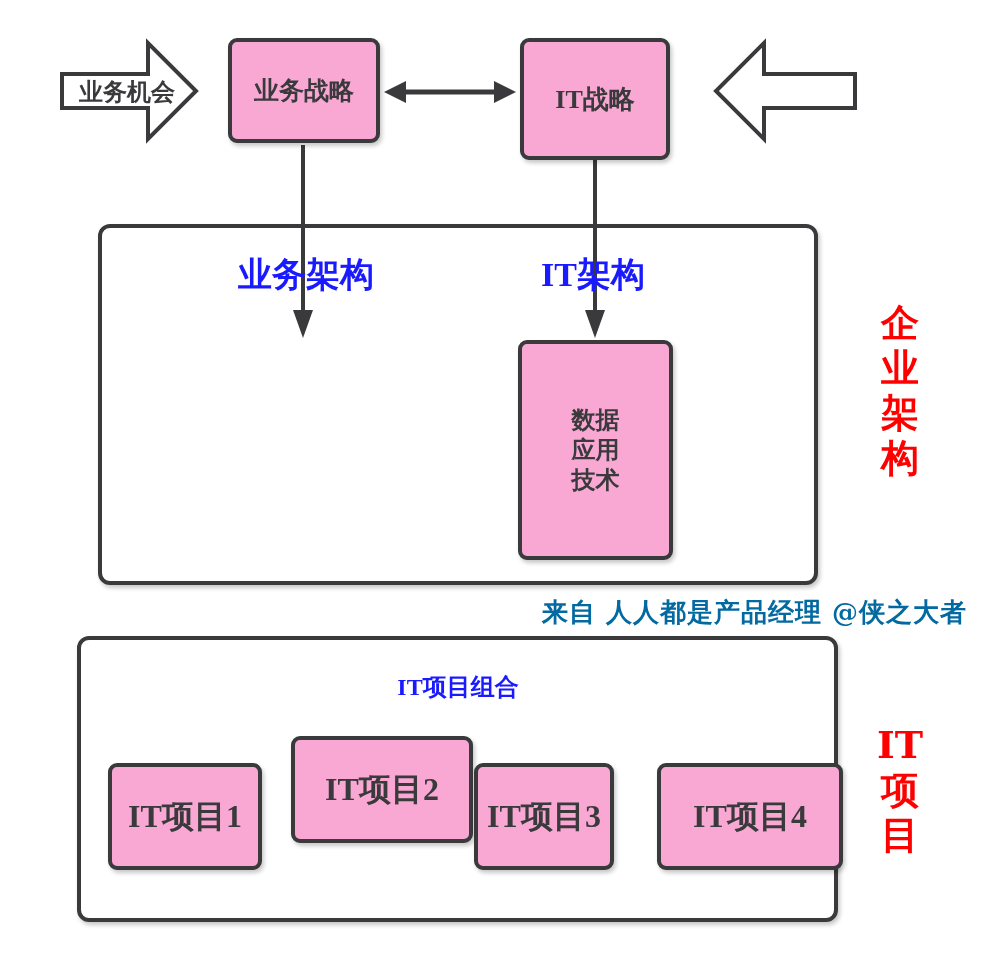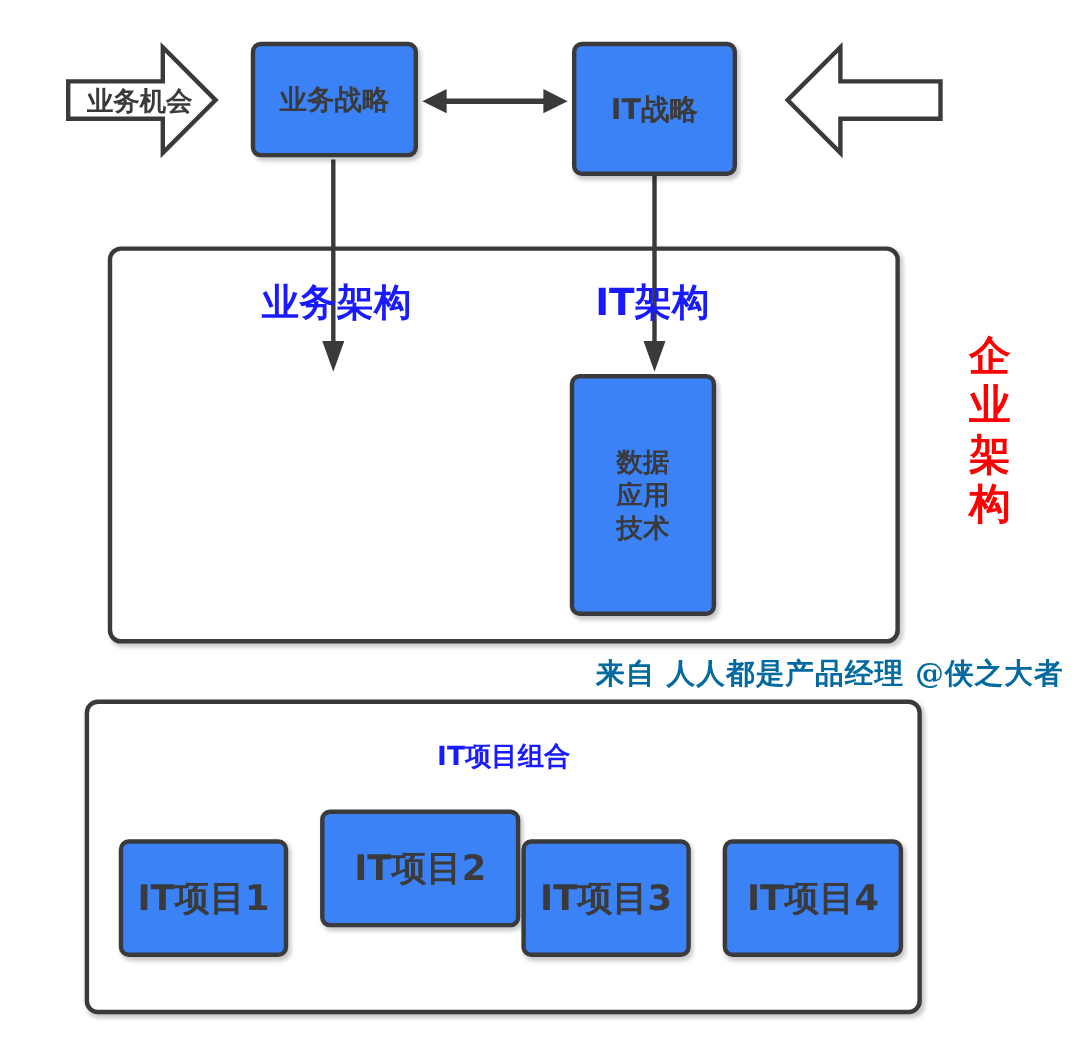--- a/index.html
+++ b/index.html
@@ -1,25 +1,25 @@
 <!DOCTYPE html>
 <html><head>
 <meta charset="utf-8">
 <style>
   html,body{margin:0;padding:0;background:#ffffff;}
   #canvas{
     position:relative;width:991px;height:963px;background:#ffffff;
     font-family:"DejaVu Sans","Liberation Sans",sans-serif;overflow:hidden;
   }
-  .abs{position:absolute;box-sizing:border-box;}
+  .abs{position:absolute;box-sizing:border-box;font-family:Liberation Serif, serif;}
   
   #connectors{position:absolute;left:0;top:0;width:991px;height:963px;z-index:2;pointer-events:none;}
   
   .node{
-    background:#3b82f6;border:4px solid #3a3a3c;border-radius:9px;
+    background:#f9a8d4;border:4px solid #3a3a3c;border-radius:9px;
     display:flex;align-items:center;justify-content:center;
     color:#3a3a3c;font-weight:bold;z-index:3;
     box-shadow:2px 3px 4px rgba(0,0,0,0.22);
   }
   .container-box{
     background:#ffffff;border:4px solid #3a3a3c;border-radius:12px;z-index:1;
     box-shadow:2px 3px 4px rgba(0,0,0,0.22);
   }
   .arrow-label{
     z-index:3;color:#3a3a3c;font-weight:bold;font-size:24px;
@@ -76,36 +76,41 @@
   <div class="abs node" style="left:228px;top:38px;width:152px;height:105px;font-size:25px;">业务战略</div>
 
   <div class="abs node" style="left:520px;top:38px;width:150px;height:122px;font-size:26px;">IT战略</div>
 
 
   <div class="abs blue-label" style="left:503px;top:252px;width:180px;font-size:34px;">IT架构</div>
 
   <div class="abs blue-label" style="left:216px;top:252px;width:180px;font-size:34px;">业务架构</div>
 
 
-  <div class="abs node multi-line" style="left:518px;top:340px;width:133px;height:220px;">
+  <div class="abs node multi-line" style="left:518px;top:340px;width:155px;height:220px;">
     <div>数据</div>
     <div>应用</div>
     <div>技术</div>
   </div>
 
   <div class="abs red-vertical" style="left:878px;top:300px;width:44px;">
     <span>企</span>
     <span>业</span>
     <span>架</span>
     <span>构</span>
   </div>
 
   <div id="watermark" class="abs" style="left:300px;top:595px;width:667px;">来自 人人都是产品经理 @侠之大者</div>
 
   <div class="abs blue-label" style="left:308px;top:671px;width:300px;font-size:24px;">IT项目组合</div>
 
   <div class="abs node proj-box" style="left:108px;top:763px;width:154px;height:107px;">IT项目1</div>
   <div class="abs node proj-box" style="left:291px;top:736px;width:182px;height:107px;">IT项目2</div>
-  <div class="abs node proj-box" style="left:474px;top:763px;width:154px;height:107px;">IT项目3</div>
-  <div class="abs node proj-box" style="left:657px;top:763px;width:164px;height:107px;">IT项目4</div>
+  <div class="abs node proj-box" style="left:474px;top:763px;width:140px;height:107px;">IT项目3</div>
+  <div class="abs node proj-box" style="left:657px;top:763px;width:186px;height:107px;">IT项目4</div>
 
+  <div class="abs red-vertical" style="left:874px;top:722px;width:52px;">
+    <span>IT</span>
+    <span>项</span>
+    <span>目</span>
+  </div>
 
 </div>
 
 </body></html>

